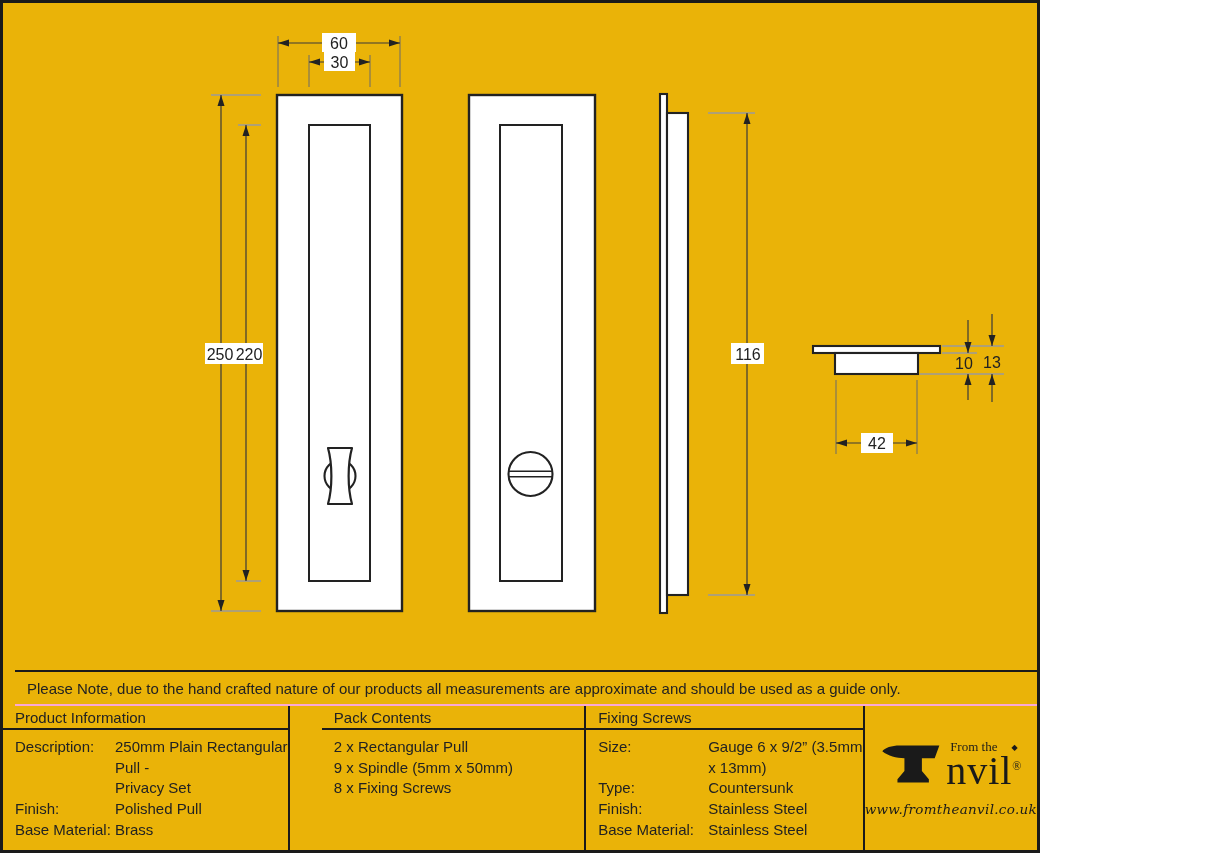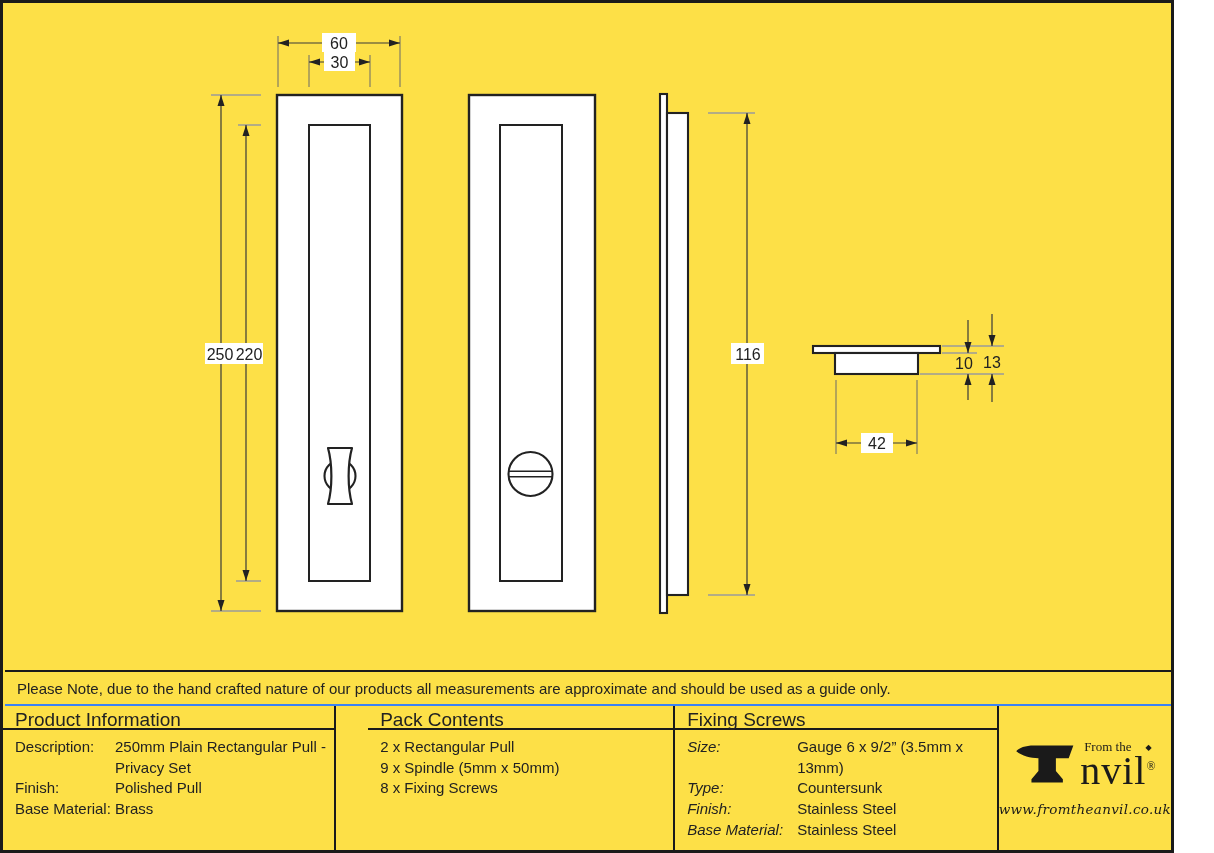--- a/index.html
+++ b/index.html
@@ -1,49 +1,49 @@
 <!DOCTYPE html>
 <html><head>
 <meta charset="utf-8">
 <style>
   * { margin:0; padding:0; box-sizing:border-box; }
   body { background:#fff; font-family:"Liberation Sans", sans-serif; }
   .sheet {
-    position:relative; width:1174px; height:853px;
-    background:#fde047; border:3px solid #1a1a1a; overflow:hidden;
+    position:relative; width:1040px; height:853px;
+    background:#eab308; border:3px solid #1a1a1a; overflow:hidden;
     color:#222;
   }
   .drawing { position:absolute; top:0; left:0; }
   svg text {
     font-family:"Liberation Sans", sans-serif;
     font-size:16px; fill:#222;
   }
   .note-band {
-    position:absolute; left:2px; right:0; top:667px; height:36px;
-    border-top:2px solid #1a1a1a; border-bottom:2px solid #3b82f6;
+    position:absolute; left:12px; right:0; top:667px; height:36px;
+    border-top:2px solid #1a1a1a; border-bottom:2px solid #f9a8d4;
     display:flex; align-items:center; padding-left:12px;
     font-size:15px;
   }
   .info-table {
     position:absolute; left:0; right:0; top:703px; bottom:0;
     display:flex; font-size:15px;
   }
   .col { border-right:2px solid #1a1a1a; }
   .col-1 { width:344px; }
   .col-2 { width:317px;margin-left:32px; }
   .col-3 { width:334px; }
   .col-4 { flex:1; border-right:none; }
   .col-header {
     height:24px; border-bottom:2px solid #1a1a1a;
-    padding:3px 0 0 12px; font-size:19px;
+    padding:3px 0 0 12px; font-size:15px;
   }
   .col-body { padding:7px 0 0 12px; }
   .kv-row { display:flex; line-height:20.7px; }
   .col-1 .k { width:100px; flex:none; }
-  .col-3 .k { width:110px; flex:none;font-style:italic; }
+  .col-3 .k { width:110px; flex:none; }
   .li-row { line-height:20.7px; }
   .logo-cell {
     display:flex; flex-direction:column;
     align-items:center; justify-content:center;
   }
   .logo-row { display:flex; }
   .anvil-svg { width:64px; height:50px; margin-right:2px; }
   .logo-text { display:flex; flex-direction:column; }
   .from-the {
     font-family:"Liberation Serif", serif; font-size:13px;

